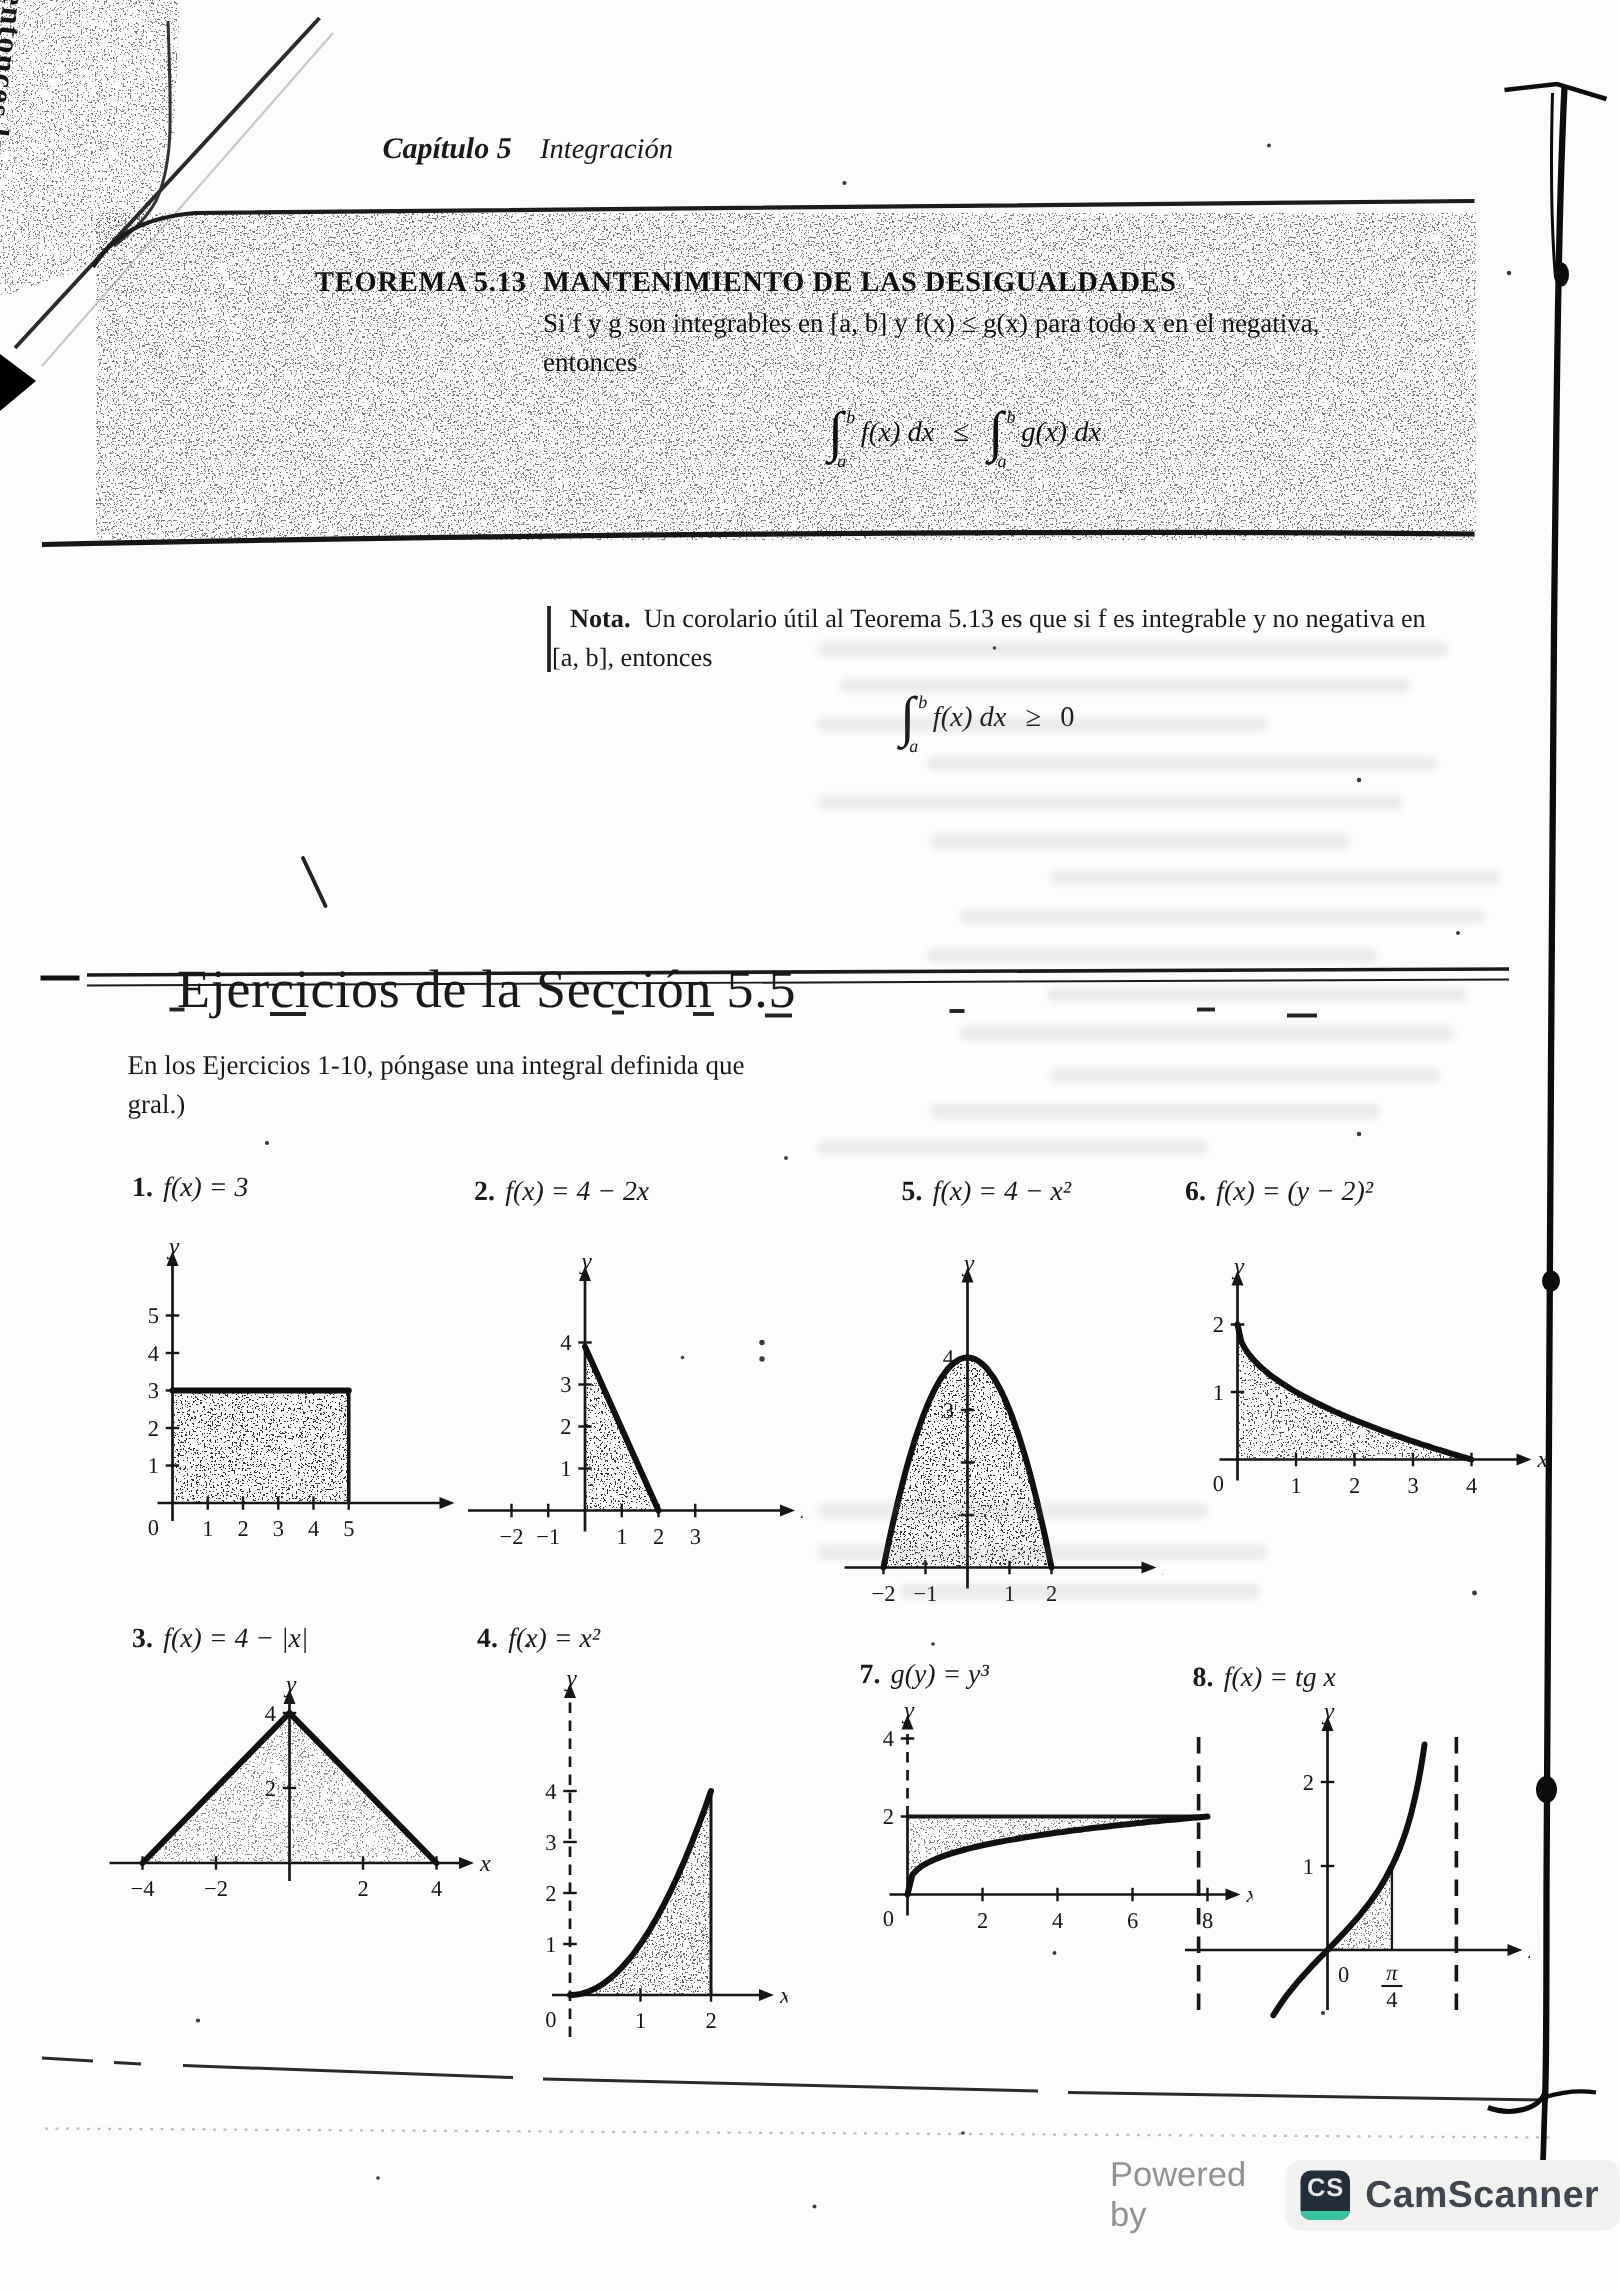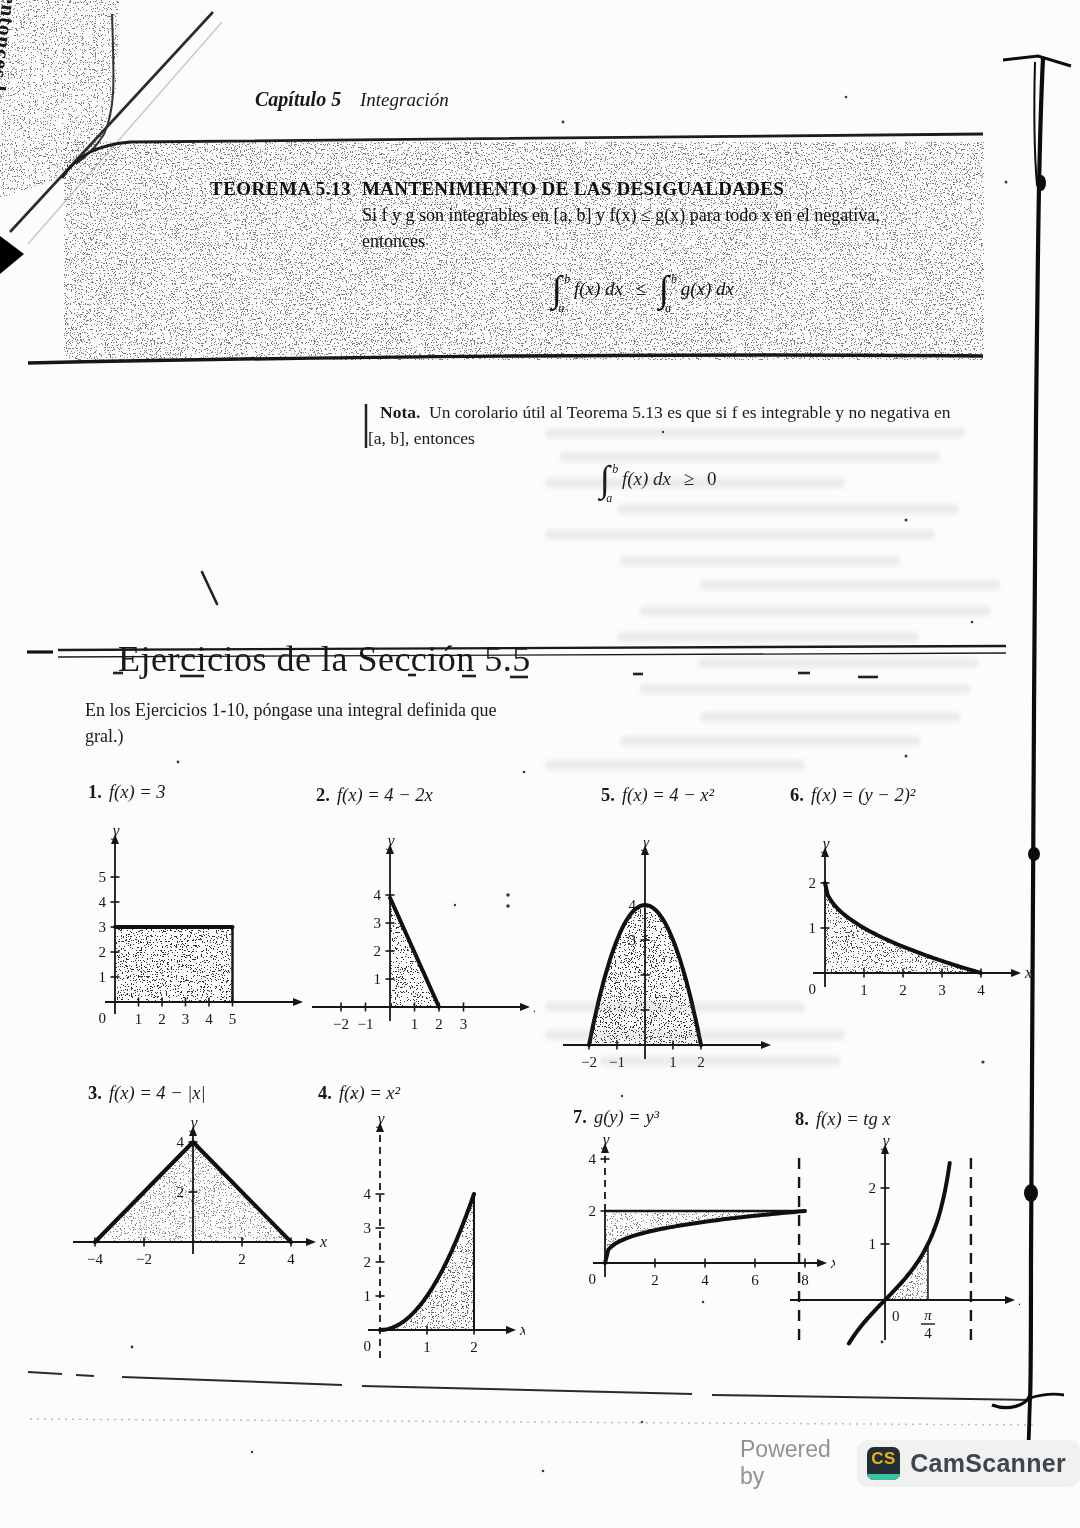--- a/index.html
+++ b/index.html
@@ -19,21 +19,21 @@
   .ex-label{font-size:18.5px;}
   .ex-label .fx{font-style:italic;margin-left:7px;}
   .bleed{position:absolute;background:#7a7a78;border-radius:4px;filter:blur(2px);}
   .footer{position:absolute;left:730px;top:1436px;display:flex;align-items:center;
           font-family:"Liberation Sans","DejaVu Sans",sans-serif;margin-left:10px;}
   .powered{color:#8f9296;font-size:23px;margin-right:18px;}
   .badge{display:inline-flex;align-items:center;background:#f1f1f0;border-radius:10px;
          padding:7px 14px 7px 10px;}
   .cs-icon{width:33px;height:33px;background:#232d38;border-radius:7px;position:relative;
            display:inline-block;overflow:hidden;}
-  .cs-txt{position:absolute;top:2px;left:0;width:100%;text-align:center;color:#eab308;
+  .cs-txt{position:absolute;top:2px;left:0;width:100%;text-align:center;color:#e5e5e5;
           font-weight:bold;font-size:17px;letter-spacing:.5px;}
   .cs-strip{position:absolute;bottom:0;left:0;width:100%;height:6px;background:#3ac3a0;}
   .brand{color:#3f464d;font-size:25px;font-weight:bold;margin-left:10px;letter-spacing:.3px;}
   .corner-text{font-size:21px;font-weight:bold;letter-spacing:1px;transform:rotate(97deg);
                transform-origin:0 0;color:#161616;}
   .heading{font-size:36px;font-weight:400;letter-spacing:.5px;margin-top:28px;}
   .instr{font-size:18px;line-height:26px;white-space:nowrap;}
   .instr span{display:block;}
   svg text{font-family:"Liberation Serif","DejaVu Serif",serif;}
 </style>

